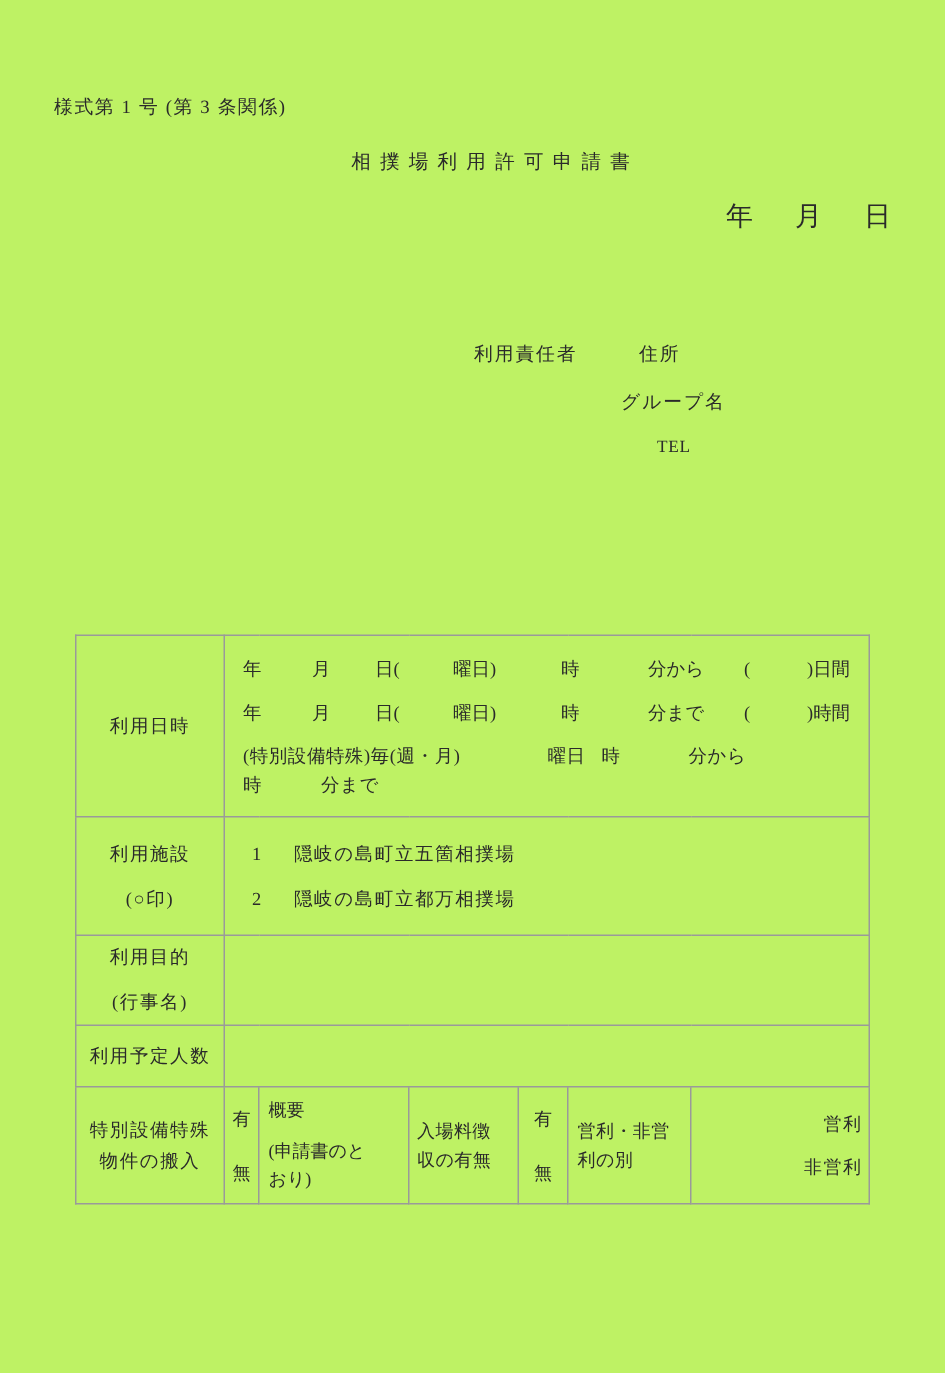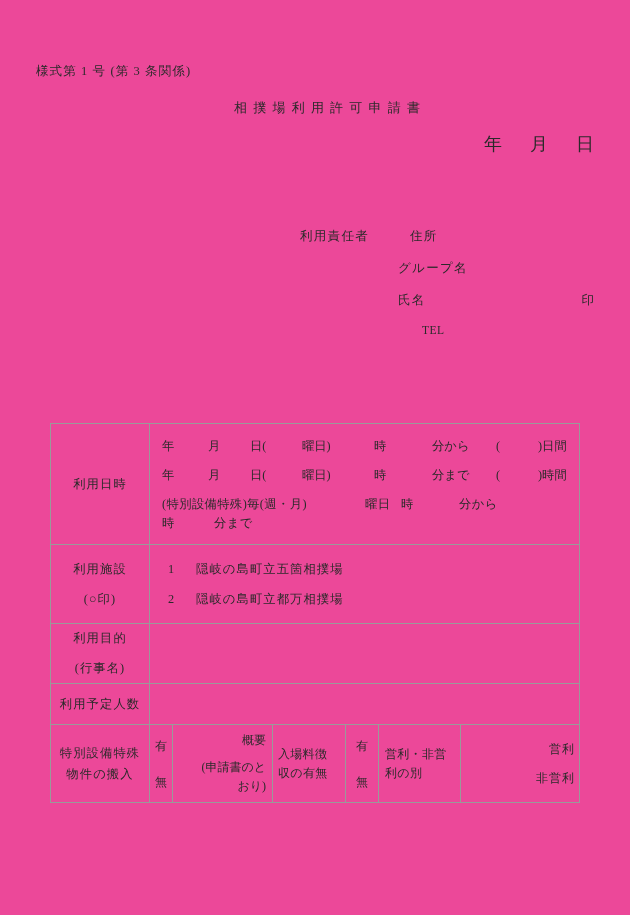--- a/index.html
+++ b/index.html
@@ -13,21 +13,21 @@
     height: 915px;
     position: relative;
     font-family: "Liberation Serif", "DejaVu Serif", serif;
     color: #2a2a2a;
     font-size: 12.5px;
     overflow: hidden;
   }
   .page {
     position: absolute;
     inset: 0;
-    background: #ec4899;
+    background: #bef264;
     text-decoration: underline;
   }
 
   
   .form-no {
     position: absolute;
     left: 36px;
     top: 63px;
     font-size: 12.5px;
     letter-spacing: 1.1px;
@@ -61,21 +61,21 @@
     top: 165px;
     font-size: 12.5px;
     letter-spacing: 1.4px;
     white-space: nowrap;
   }
   .addressee .sama { margin-left: 17px; }
 
   
   .applicant {
     position: absolute;
-    left: 300px;
+    left: 316px;
     top: 228px;
     width: 294px;
     font-size: 12.5px;
   }
   .applicant .row {
     position: relative;
     height: 32px;
     white-space: nowrap;
   }
   .applicant .lbl-resp {
@@ -198,21 +198,21 @@
     text-align: center;
     line-height: 24px;
     padding: 7px 0 !important;
     font-size: 12px;
   }
   .mini-yn span { display: block; }
   .mini-yn span + span { margin-top: 12px; }
 
   .gaiyou-cell {
     width: 99px;
-    text-align: right;
+    text-align: left;
     line-height: 19px;
     padding: 6px 6px !important;
     font-size: 12px;
   }
   .gaiyou-cell .t { display: block; }
   .gaiyou-cell .b { display: block; margin-top: 8px; }
 
   .fee-cell {
     width: 72px;
     text-align: left;
@@ -254,24 +254,20 @@
   </div>
 
 
   <div class="applicant">
     <div class="row">
       <span class="lbl-resp">利用責任者</span>
       <span class="fld-addr">住所</span>
     </div>
     <div class="row">
       <span class="fld-group">グループ名</span>
-    </div>
-    <div class="row">
-      <span class="fld-name">氏名</span>
-      <span class="fld-seal">印</span>
     </div>
     <div class="row">
       <span class="fld-tel">TEL</span>
     </div>
   </div>
 
 
   <table class="form-table">
     <colgroup>
       <col style="width:99px">

